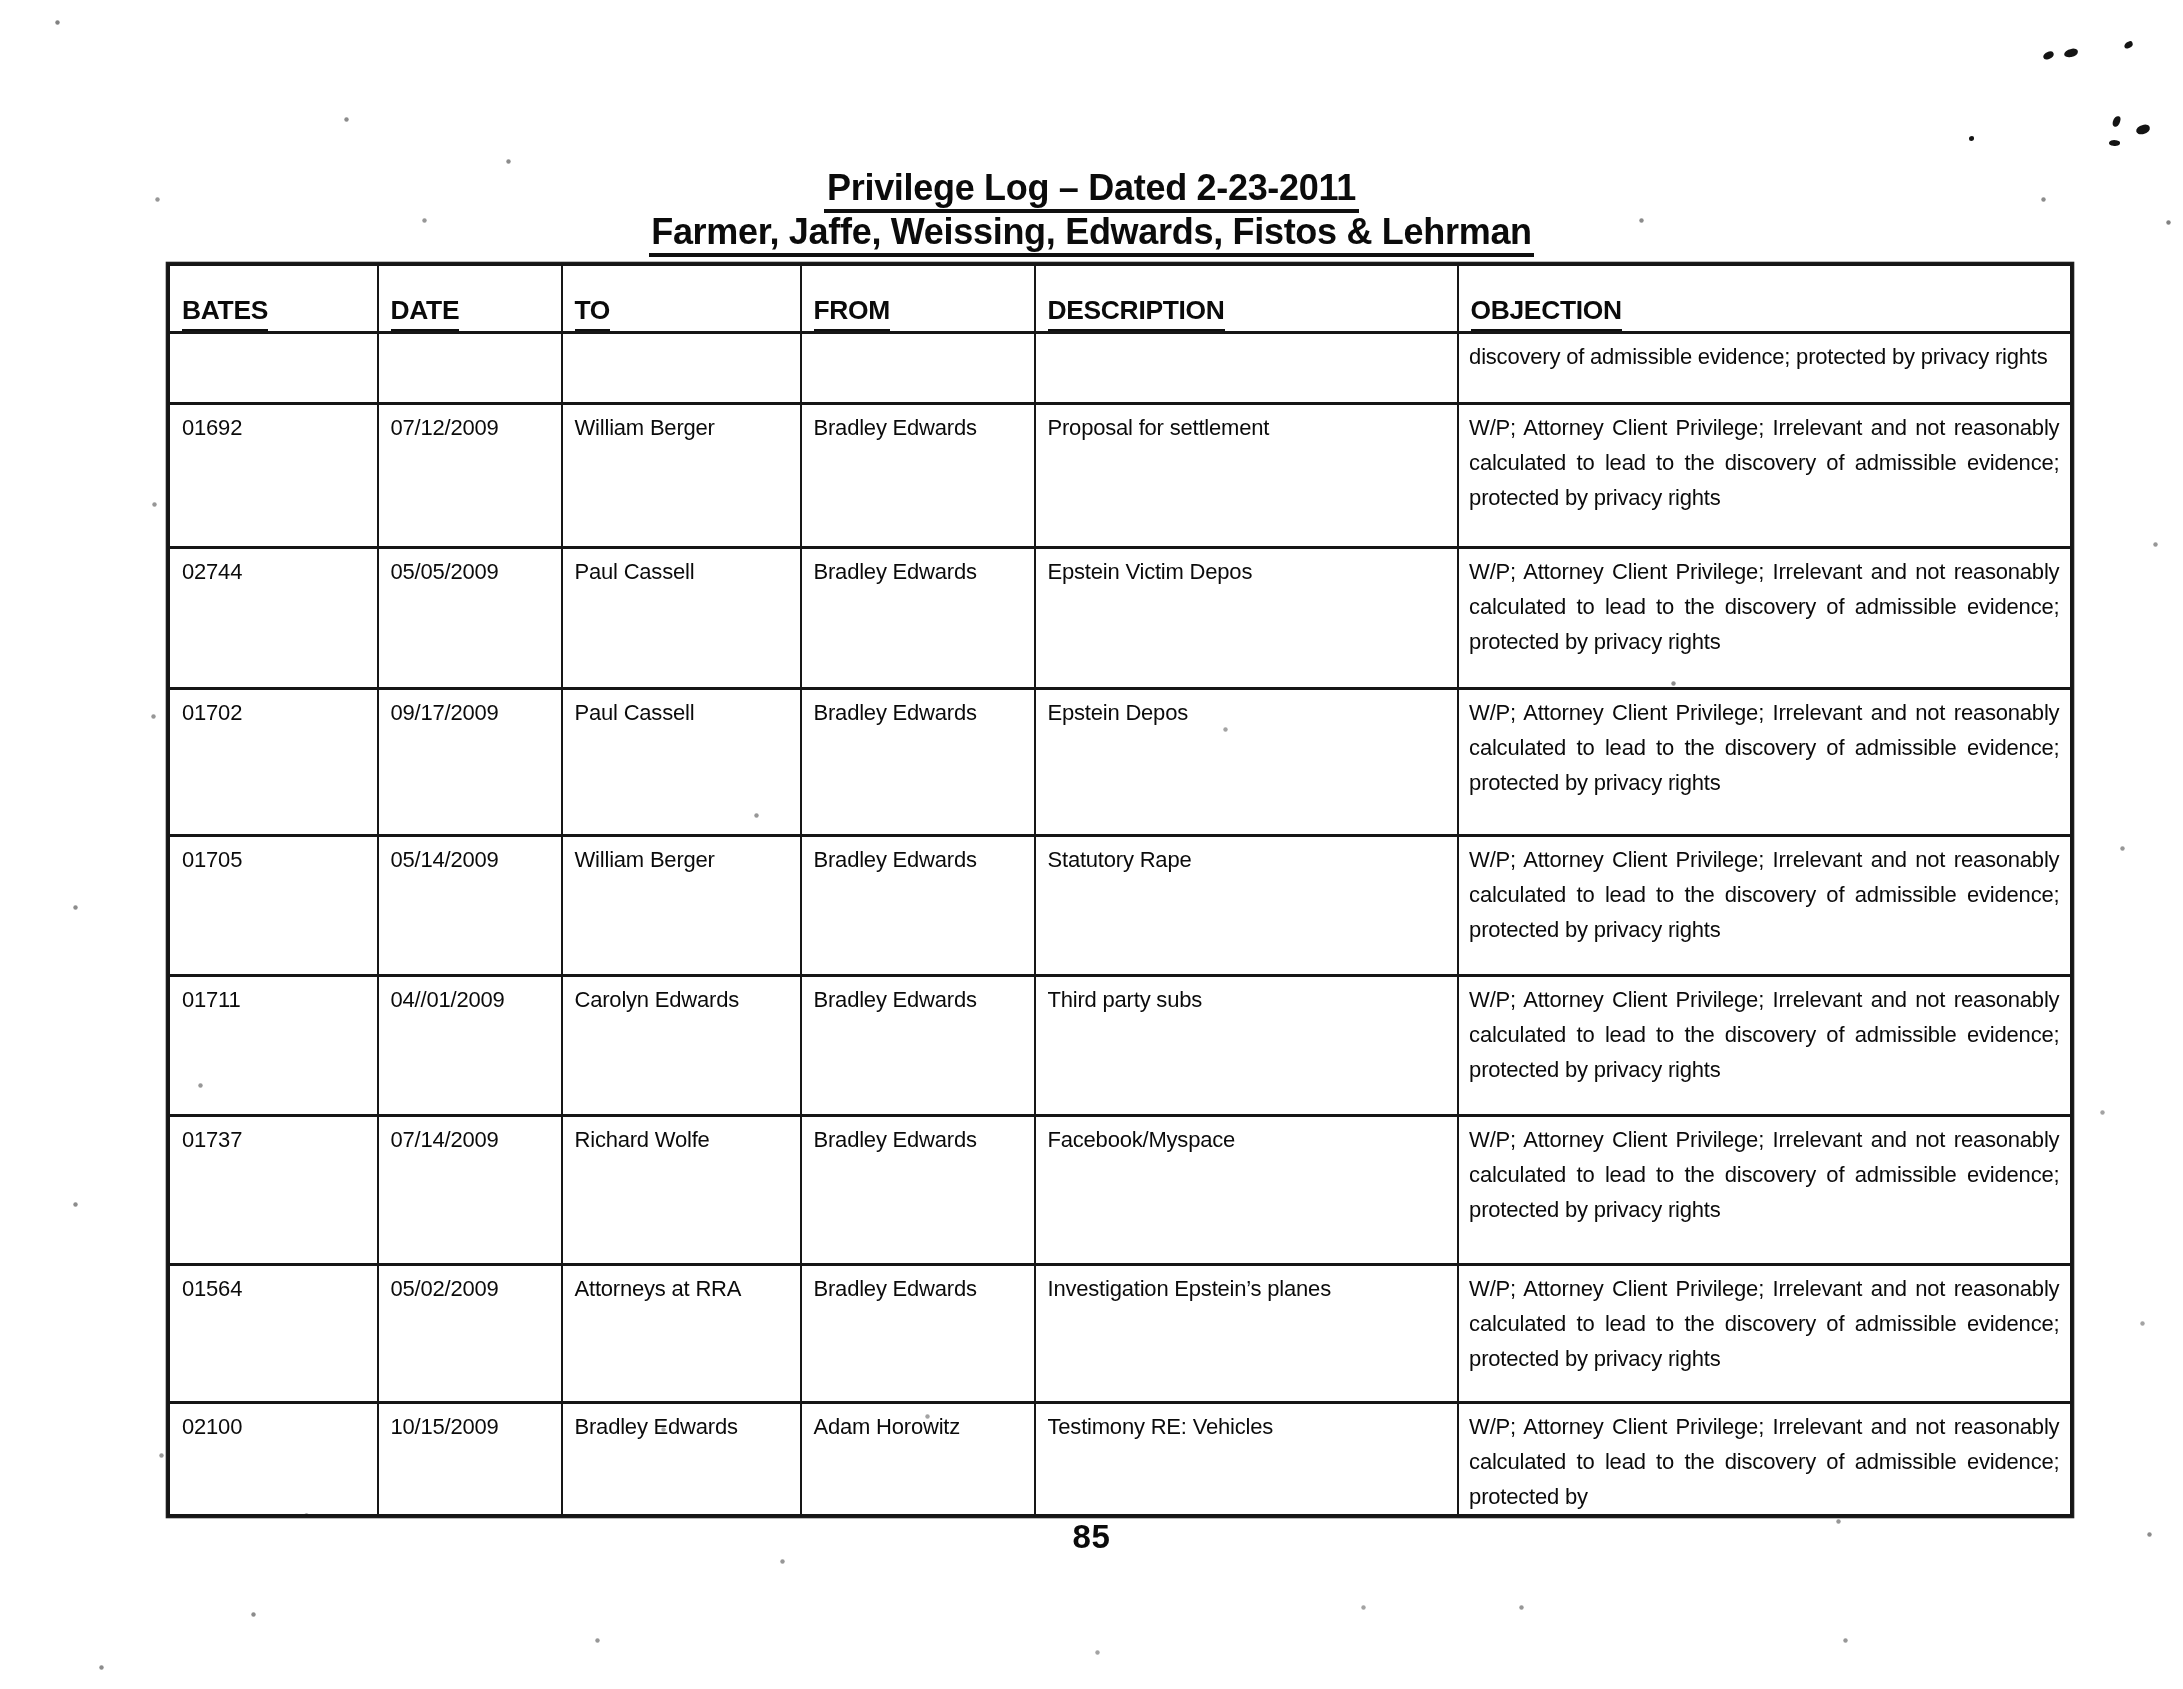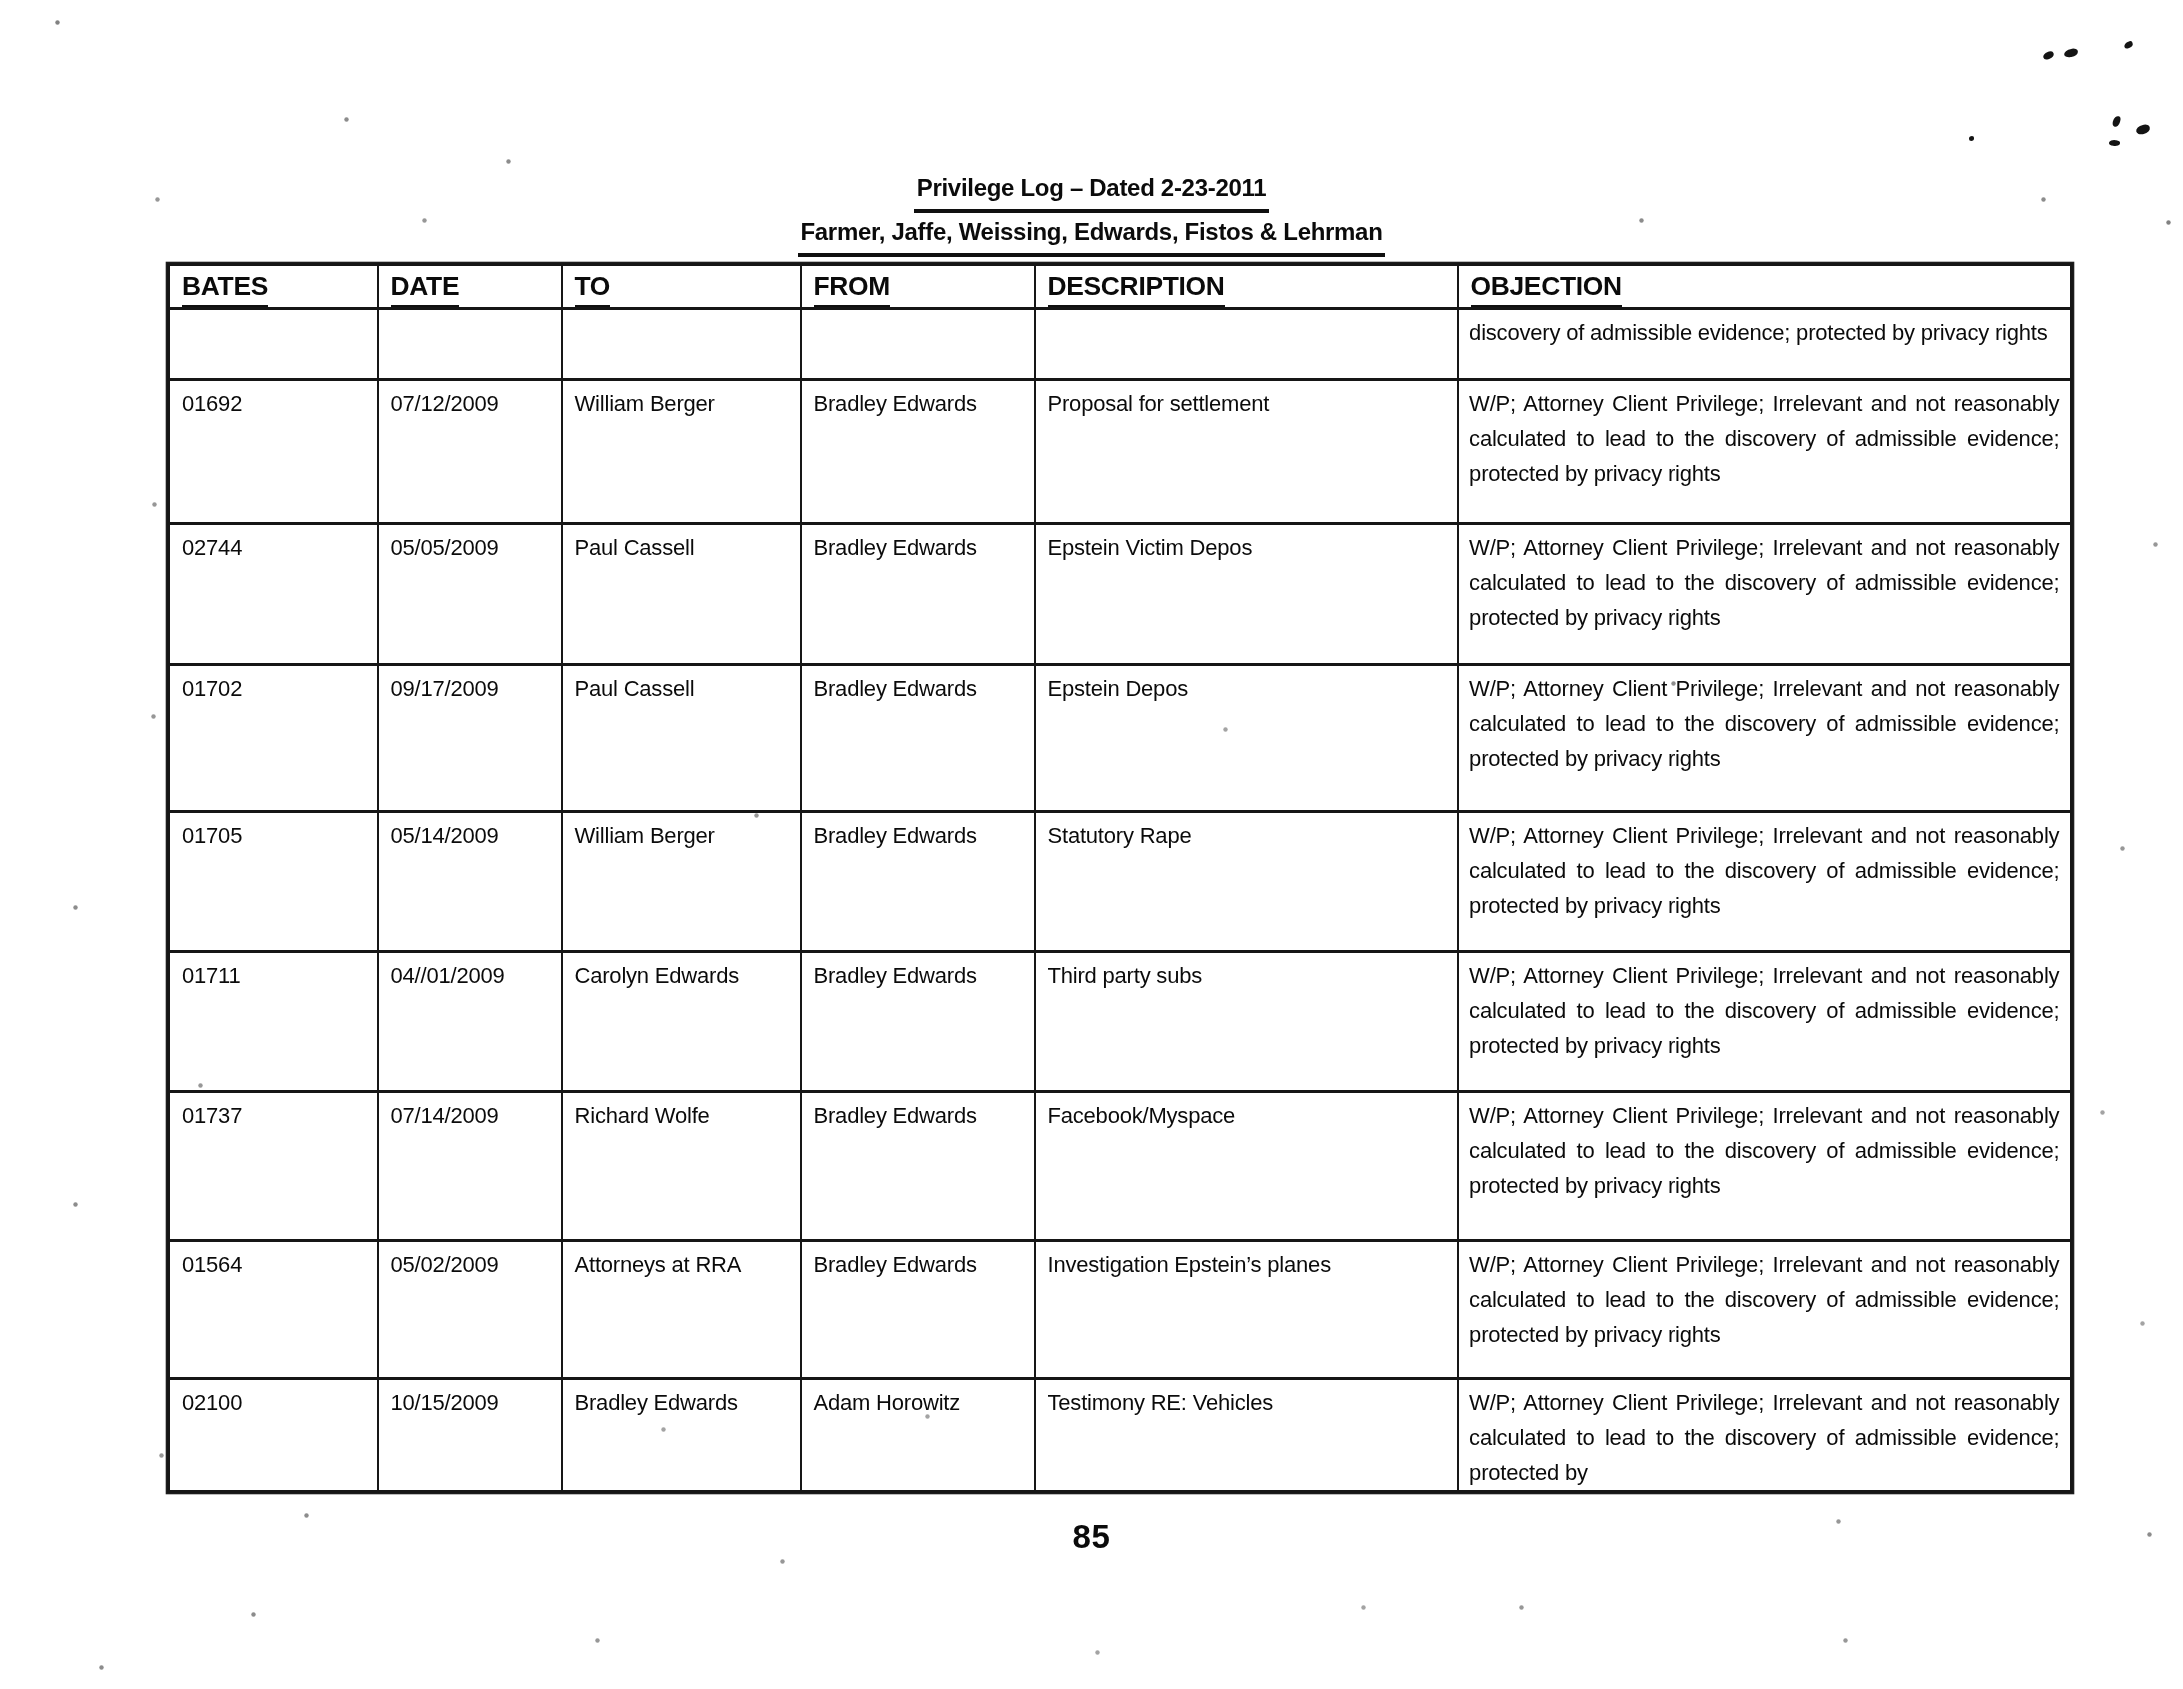--- a/index.html
+++ b/index.html
@@ -20,21 +20,21 @@
   
   .title-block {
     position: absolute;
     top: 169px;
     left: 0;
     width: 100%;
     text-align: center;
   }
   .title-line {
     font-weight: bold;
-    font-size: 24px;
+    font-size: 36px;
     line-height: 38px;
     letter-spacing: -0.3px;
   }
   .title-line .u {
     display: inline-block;
     border-bottom: 4px solid #101010;
     padding: 0 2.6px 2px 2.6px;
   }
 
   
@@ -59,20 +59,21 @@
     font-size: 26.4px;
     font-weight: bold;
     letter-spacing: -0.3px;
     white-space: nowrap;
     overflow: hidden;
   }
   .log-table th .u {
     display: inline-block;
     border-bottom: 2.6px solid #101010;
     padding-bottom: 2.6px;
+    margin-top: 24px;
   }
 
   .log-table td {
     vertical-align: top;
     padding: 5.3px 9.2px 0 12px;
     font-size: 22px;
     font-weight: normal;
     line-height: 35px;
     letter-spacing: -0.2px;
     overflow: hidden;

